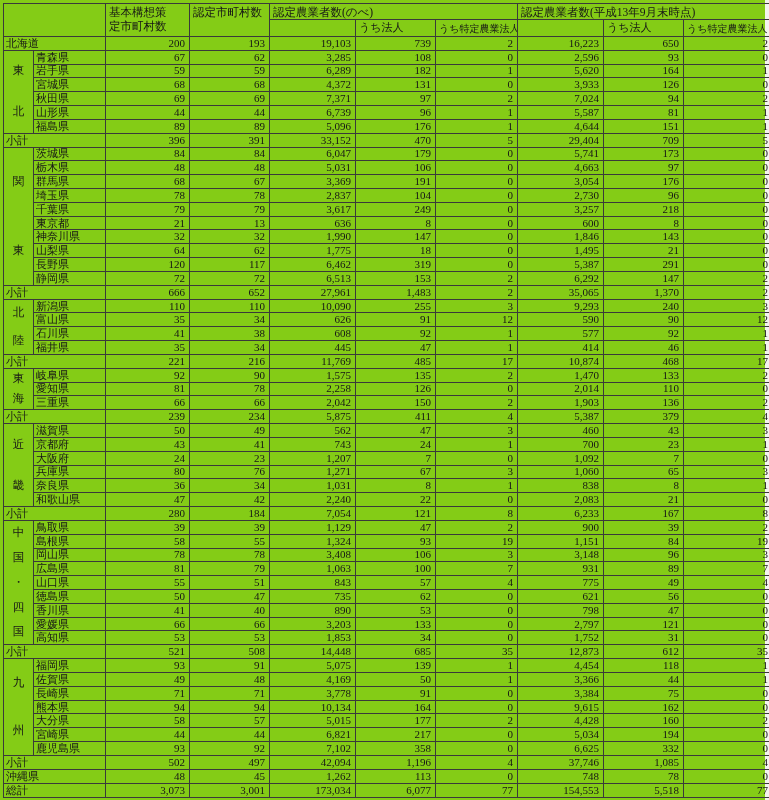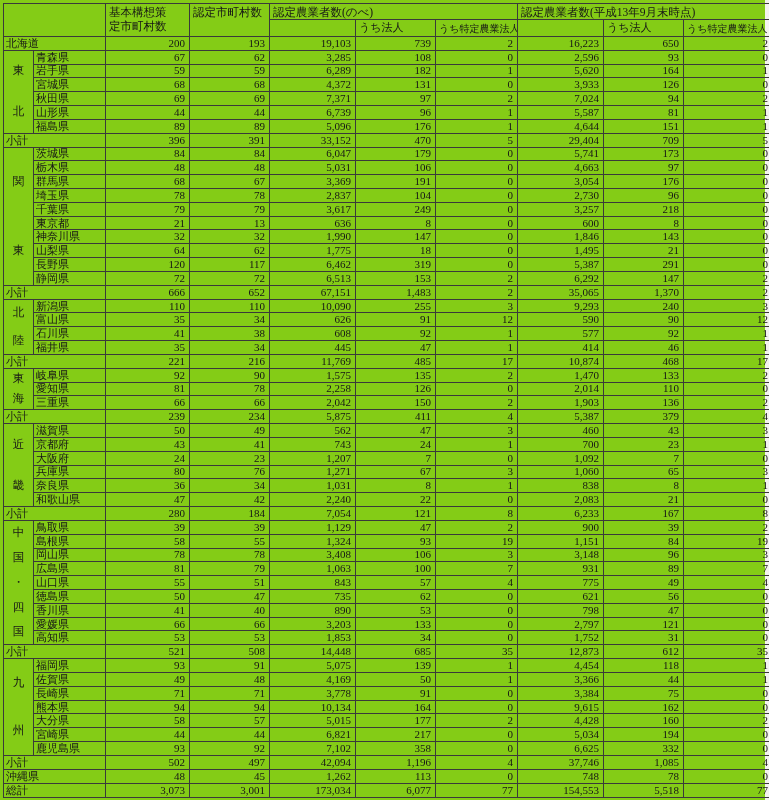--- a/index.html
+++ b/index.html
@@ -294,21 +294,21 @@
           <td class="num">153</td>
           <td class="num">2</td>
           <td class="num">6,292</td>
           <td class="num">147</td>
           <td class="num">2</td>
         </tr>
         <tr>
           <td class="label" colspan="2">小計</td>
           <td class="num">666</td>
           <td class="num">652</td>
-          <td class="num">67,151</td>
+          <td class="num">27,961</td>
           <td class="num">1,483</td>
           <td class="num">2</td>
           <td class="num">35,065</td>
           <td class="num">1,370</td>
           <td class="num">2</td>
         </tr>
         <tr>
           <td class="region" rowspan="4">
             <div class="vtext">
               <span>北</span>

